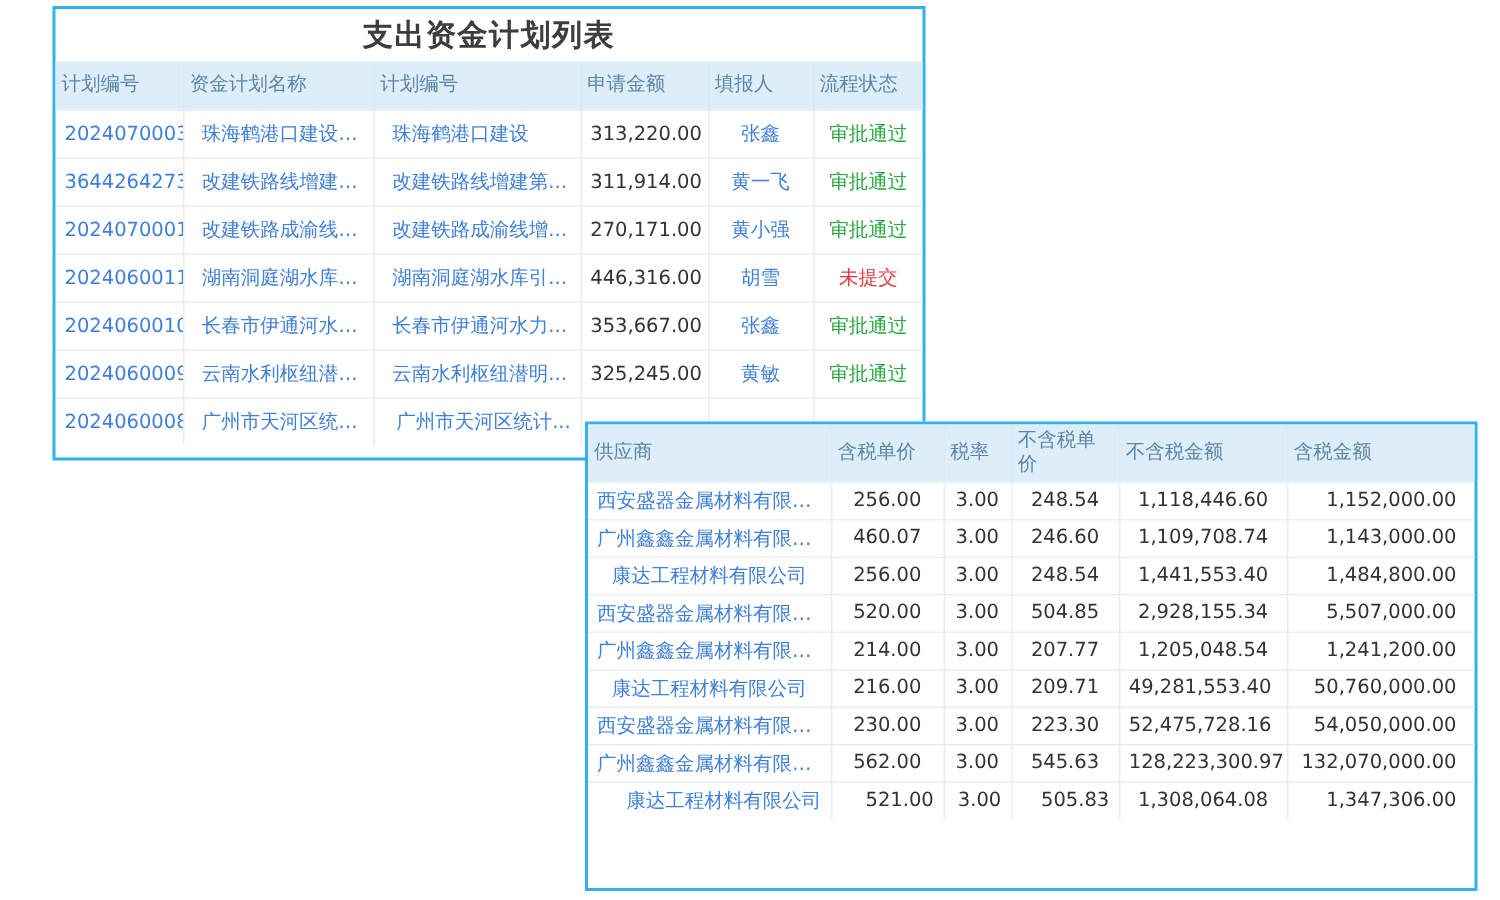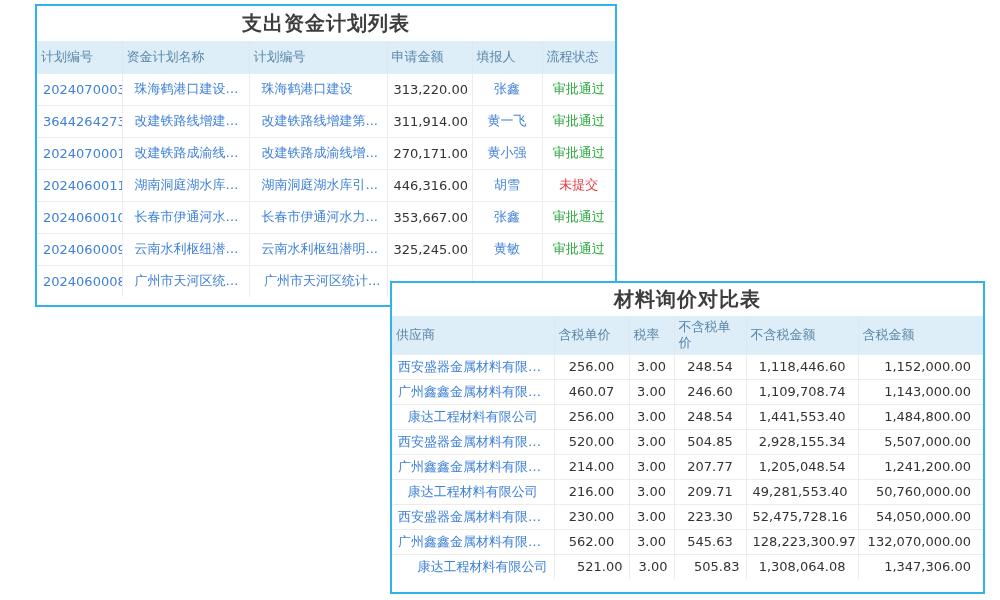--- a/index.html
+++ b/index.html
@@ -140,21 +140,20 @@
           <td class="t-left c-blue ellipsis">广州市天河区统计...</td>
           <td class="t-center"></td>
           <td class="t-center c-blue"></td>
           <td class="t-center "></td>
         </tr>
       </tbody>
   </table>
 </div>
 
 <div class="card card2">
-  <div class="card-title">材料询价对比表</div>
   <table>
     <colgroup>
       <col style="width:162px">
         <col style="width:75px">
         <col style="width:45px">
       <col style="width:72px">
         <col style="width:112px">
         <col style="width:125px">
     </colgroup>
     <thead>

